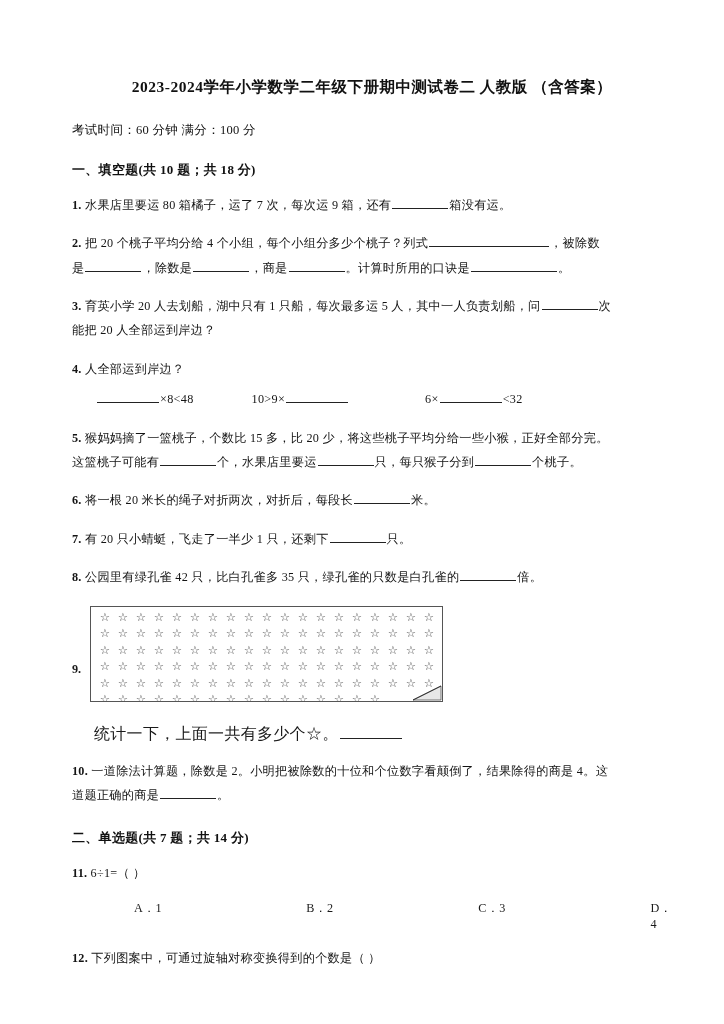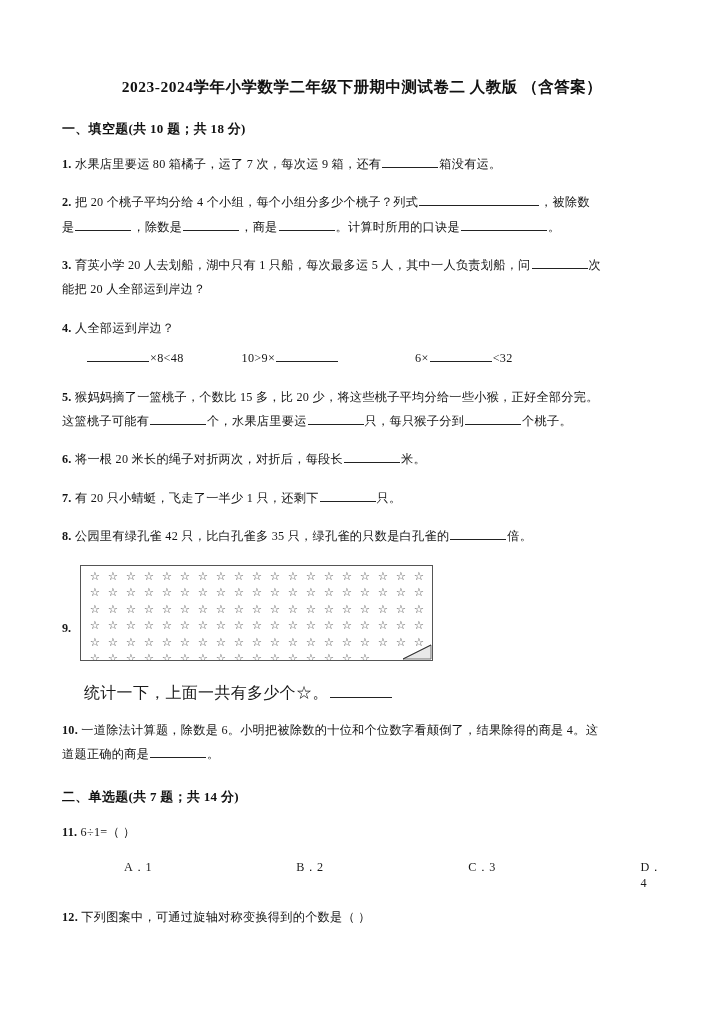--- a/index.html
+++ b/index.html
@@ -18,21 +18,21 @@
   .page {
     position: absolute;
     left: 0; top: 0;
     width: 724px;
     height: 1024px;
     padding: 0;
     box-sizing: border-box;
   }
   .content {
     position: absolute;
-    left: 62px;
+    left: 72px;
     top: 0;
     width: 600px;
   }
   .doc-title {
     font-size: 15.5px;
     font-weight: bold;
     text-align: center;
     letter-spacing: 0.5px;
     margin: 0;
     padding-top: 76px;
@@ -158,20 +158,21 @@
   .opt:last-child { width: auto; }
 </style>
 </head>
 <body>
 
 <div class="page">
   <div class="content">
 
     <div class="doc-title">2023-2024学年小学数学二年级下册期中测试卷二 人教版 （含答案）</div>
 
+    <div class="exam-meta">考试时间：60 分钟 满分：100 分</div>
 
     <div class="section-heading">一、填空题(共 10 题；共 18 分)</div>
 
     <div class="q">
       <span class="num">1.</span>
       <span>水果店里要运 80 箱橘子，运了 7 次，每次运 9 箱，还有</span><span class="blank b-sm"></span><span>箱没有运。</span>
     </div>
 
     <div class="q">
       <div>
@@ -360,21 +361,21 @@
         </svg>
       </div>
     </div>
     <div class="q9-caption">
       <span>统计一下，上面一共有多少个☆。</span><span class="blank b-md"></span>
     </div>
 
     <div class="q">
       <div>
         <span class="num">10.</span>
-        <span>一道除法计算题，除数是 6。小明把被除数的十位和个位数字看颠倒了，结果除得的商是 4。这</span>
+        <span>一道除法计算题，除数是 2。小明把被除数的十位和个位数字看颠倒了，结果除得的商是 4。这</span>
       </div>
       <div>
         <span>道题正确的商是</span><span class="blank b-sm"></span><span>。</span>
       </div>
     </div>
 
     <div class="section-heading">二、单选题(共 7 题；共 14 分)</div>
 
     <div class="q">
       <span class="num">11.</span>

